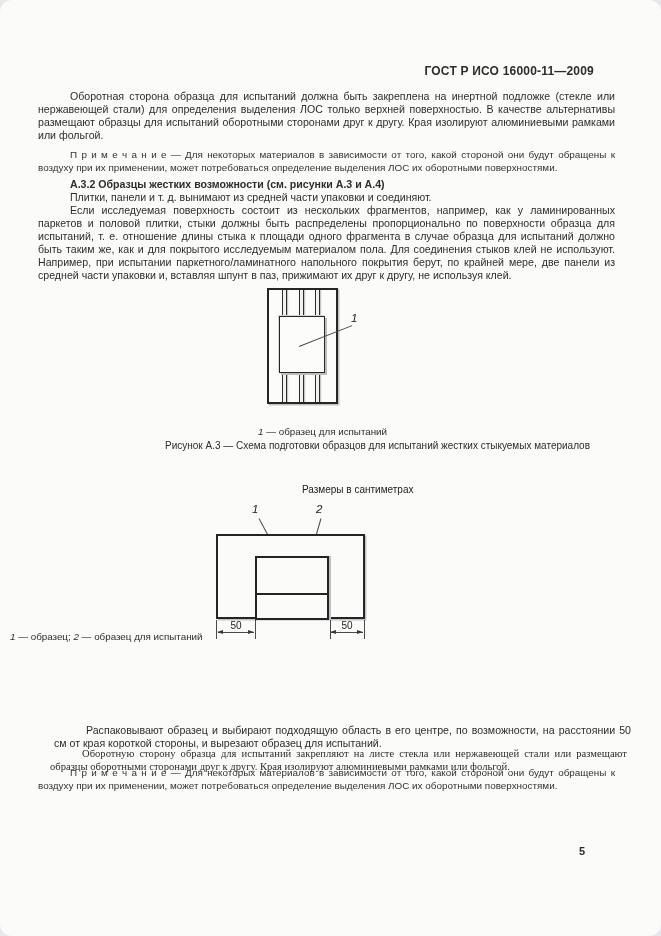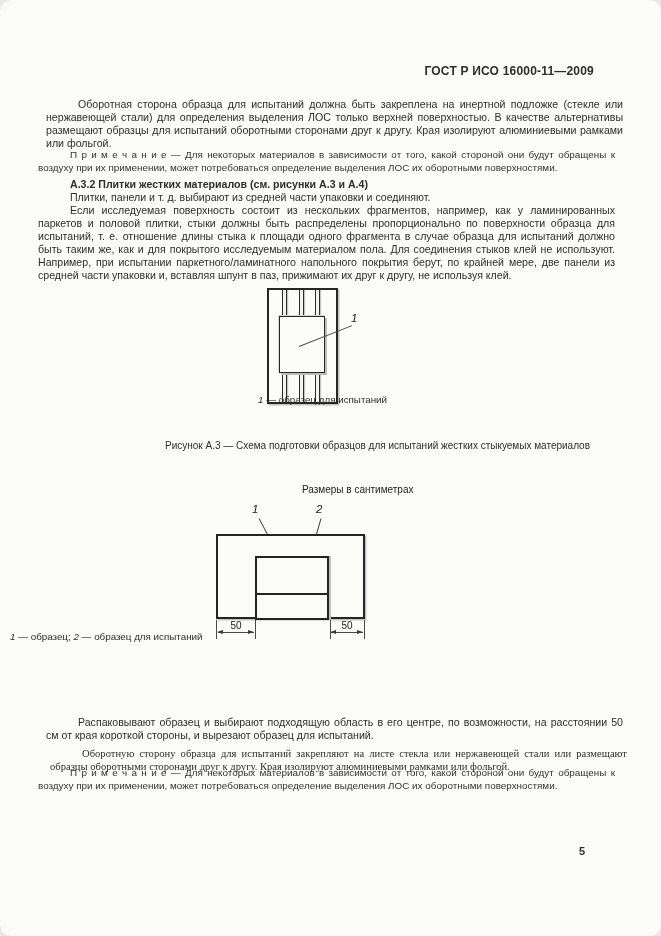--- a/index.html
+++ b/index.html
@@ -55,41 +55,41 @@
   .arr-r{border-left:6px solid #3a3a3a;}
   .leader-arrow{transform-origin:left center;}
 </style>
 </head>
 <body>
 
 <div class="page">
 
   <div class="abs doc-header" style="left:38px; top:64px; width:556px; text-align:right;">ГОСТ Р ИСО 16000-11—2009</div>
 
-  <p class="abs body-text" style="left:38px; top:90px; width:577px; margin:8px;">Оборотная сторона образца для испытаний должна быть закреплена на инертной подложке (стекле или нержавеющей стали) для определения выделения ЛОС только верхней поверхностью. В качестве альтернативы размещают образцы для испытаний оборотными сторонами друг к другу. Края изолируют алюминиевыми рамками или фольгой.</p>
+  <p class="abs body-text" style="left:38px; top:90px; width:577px; margin:0;">Оборотная сторона образца для испытаний должна быть закреплена на инертной подложке (стекле или нержавеющей стали) для определения выделения ЛОС только верхней поверхностью. В качестве альтернативы размещают образцы для испытаний оборотными сторонами друг к другу. Края изолируют алюминиевыми рамками или фольгой.</p>
 
   <p class="abs note-text" style="left:38px; top:148px; width:577px; margin:0;">П р и м е ч а н и е — Для некоторых материалов в зависимости от того, какой стороной они будут обращены к воздуху при их применении, может потребоваться определение выделения ЛОС их оборотными поверхностями.</p>
 
-  <div class="abs h-bold" style="left:70px; top:178px;">А.3.2 Плитки жестких материалов (см. рисунки А.3 и А.4)</div>
+  <div class="abs h-bold" style="left:70px; top:178px;">А.3.2 Образцы жестких возможности (см. рисунки А.3 и А.4)</div>
 
-  <p class="abs body-text" style="left:38px; top:191px; width:577px; margin:0;">Плитки, панели и т. д. выбирают из средней части упаковки и соединяют.</p>
+  <p class="abs body-text" style="left:38px; top:191px; width:577px; margin:0;">Плитки, панели и т. д. вынимают из средней части упаковки и соединяют.</p>
 
   <p class="abs body-text" style="left:38px; top:204px; width:577px; margin:0;">Если исследуемая поверхность состоит из нескольких фрагментов, например, как у ламинированных паркетов и половой плитки, стыки должны быть распределены пропорционально по поверхности образца для испытаний, т. е. отношение длины стыка к площади одного фрагмента в случае образца для испытаний должно быть таким же, как и для покрытого исследуемым материалом пола. Для соединения стыков клей не используют. Например, при испытании паркетного/ламинатного напольного покрытия берут, по крайней мере, две панели из средней части упаковки и, вставляя шпунт в паз, прижимают их друг к другу, не используя клей.</p>
 
   <div class="abs a3-board">
     <div class="a3-joint" style="left:13px;"></div>
     <div class="a3-joint" style="left:30px;"></div>
     <div class="a3-joint" style="left:46px;"></div>
     <div class="a3-specimen"></div>
   </div>
 
   <div class="abs leader" style="left:299px; top:346px; width:57px; transform:rotate(-21.5deg);"></div>
   <div class="abs callout" style="left:351px; top:312px;">1</div>
 
-  <div class="abs legend" style="left:258px; top:394px;">
+  <div class="abs legend" style="left:258px; top:426px;">
     <span class="it">1</span><span> — образец для испытаний</span>
   </div>
 
   <div class="abs caption" style="left:10px; top:440px; width:580px; text-align:right;">Рисунок А.3 — Схема подготовки образцов для испытаний жестких стыкуемых материалов</div>
 
   <div class="abs dim-label" style="left:302px; top:484px;">Размеры в сантиметрах</div>
 
   <div class="abs callout" style="left:252px; top:503px;">1</div>
   <div class="abs callout" style="left:316px; top:503px;">2</div>
   <div class="abs leader" style="left:259px; top:518px; width:32px; transform:rotate(61.8deg);"></div>
@@ -115,21 +115,21 @@
   <div class="abs dim-line" style="left:331px; top:632px; width:32px;"></div>
   <div class="abs arr arr-l" style="left:330px; top:629.5px;"></div>
   <div class="abs arr arr-r" style="left:357px; top:629.5px;"></div>
   <div class="abs dim-label" style="left:337px; top:620px; width:20px; text-align:center;">50</div>
 
   <div class="abs legend" style="left:10px; top:631px; width:580px; text-align:left;">
     <span class="it">1</span><span> — образец; </span><span class="it">2</span><span> — образец для испытаний</span>
   </div>
 
 
-  <p class="abs body-text" style="left:38px; top:708px; width:577px; margin:8px;">Распаковывают образец и выбирают подходящую область в его центре, по возможности, на расстоянии 50 см от края короткой стороны, и вырезают образец для испытаний.</p>
+  <p class="abs body-text" style="left:38px; top:708px; width:577px; margin:16px;">Распаковывают образец и выбирают подходящую область в его центре, по возможности, на расстоянии 50 см от края короткой стороны, и вырезают образец для испытаний.</p>
 
   <p class="abs body-text" style="left:38px; top:735px; width:577px; margin:12px;font-family:Liberation Serif, serif;">Оборотную сторону образца для испытаний закрепляют на листе стекла или нержавеющей стали или размещают образцы оборотными сторонами друг к другу. Края изолируют алюминиевыми рамками или фольгой.</p>
 
   <p class="abs note-text" style="left:38px; top:766px; width:577px; margin:0;">П р и м е ч а н и е — Для некоторых материалов в зависимости от того, какой стороной они будут обращены к воздуху при их применении, может потребоваться определение выделения ЛОС их оборотными поверхностями.</p>
 
   <div class="abs" style="left:572px; top:845px; width:20px; text-align:center; font-size:11px; font-weight:bold;">5</div>
 
 </div>
 
 </body></html>

